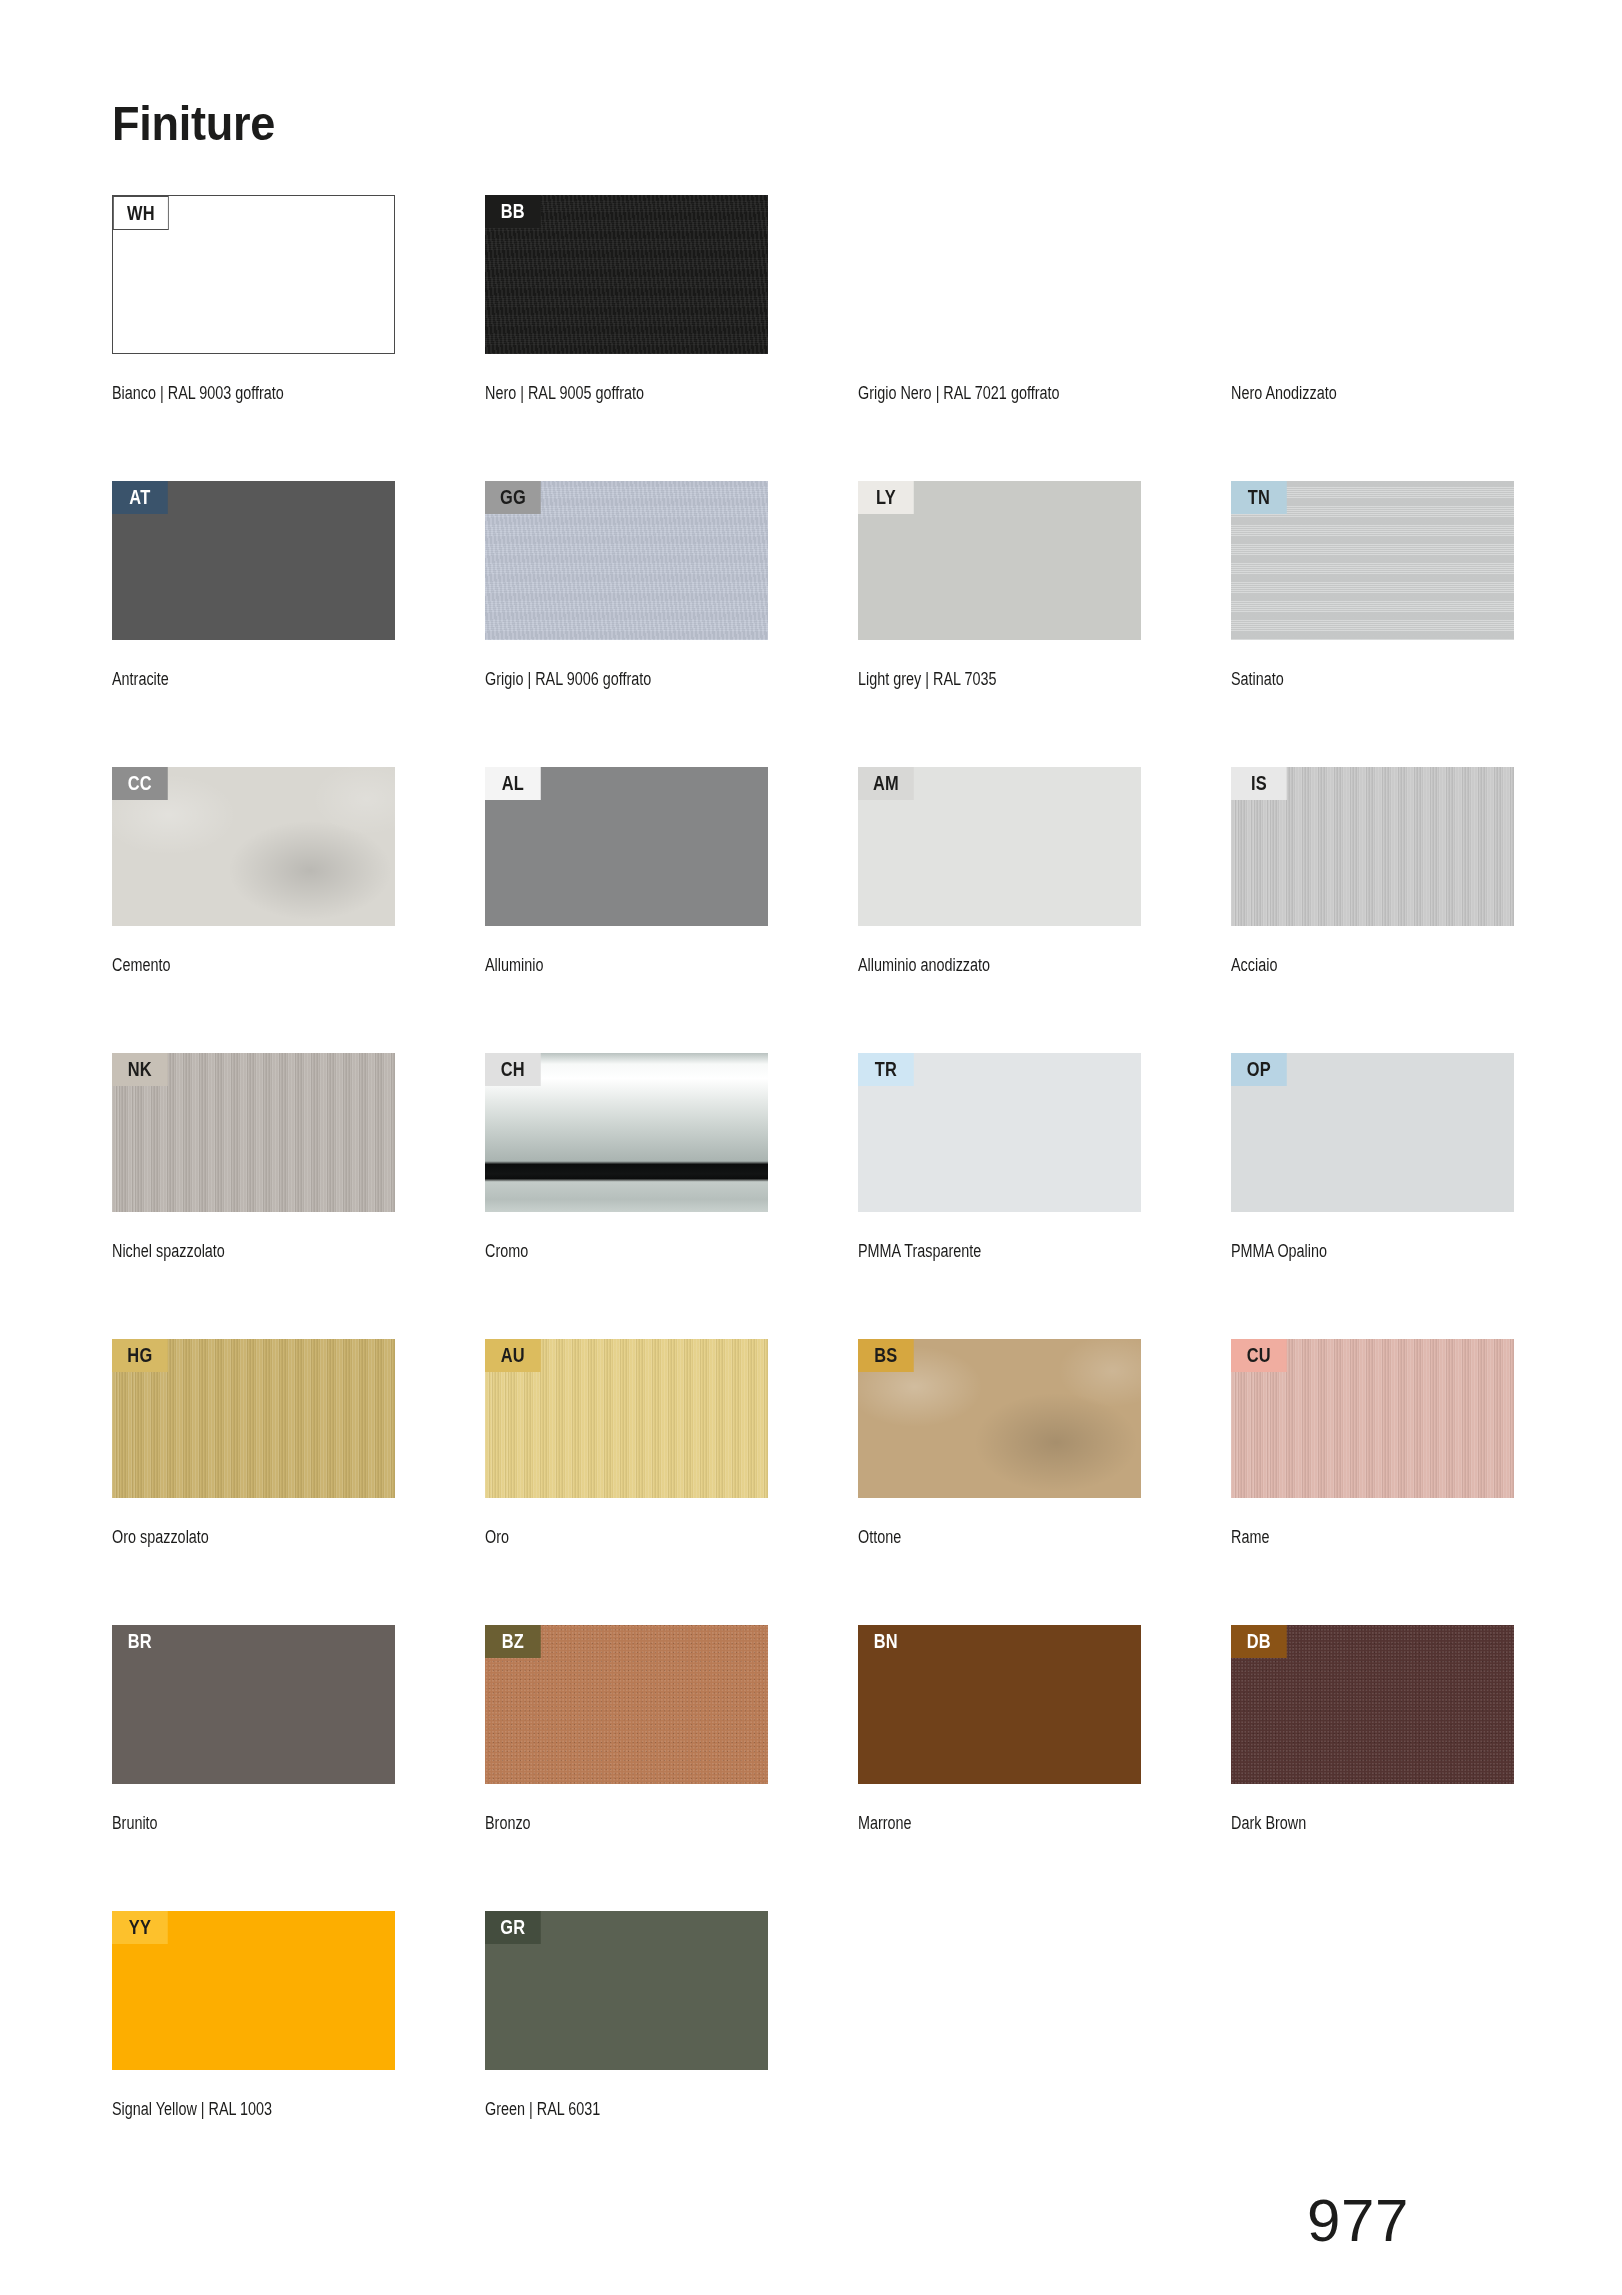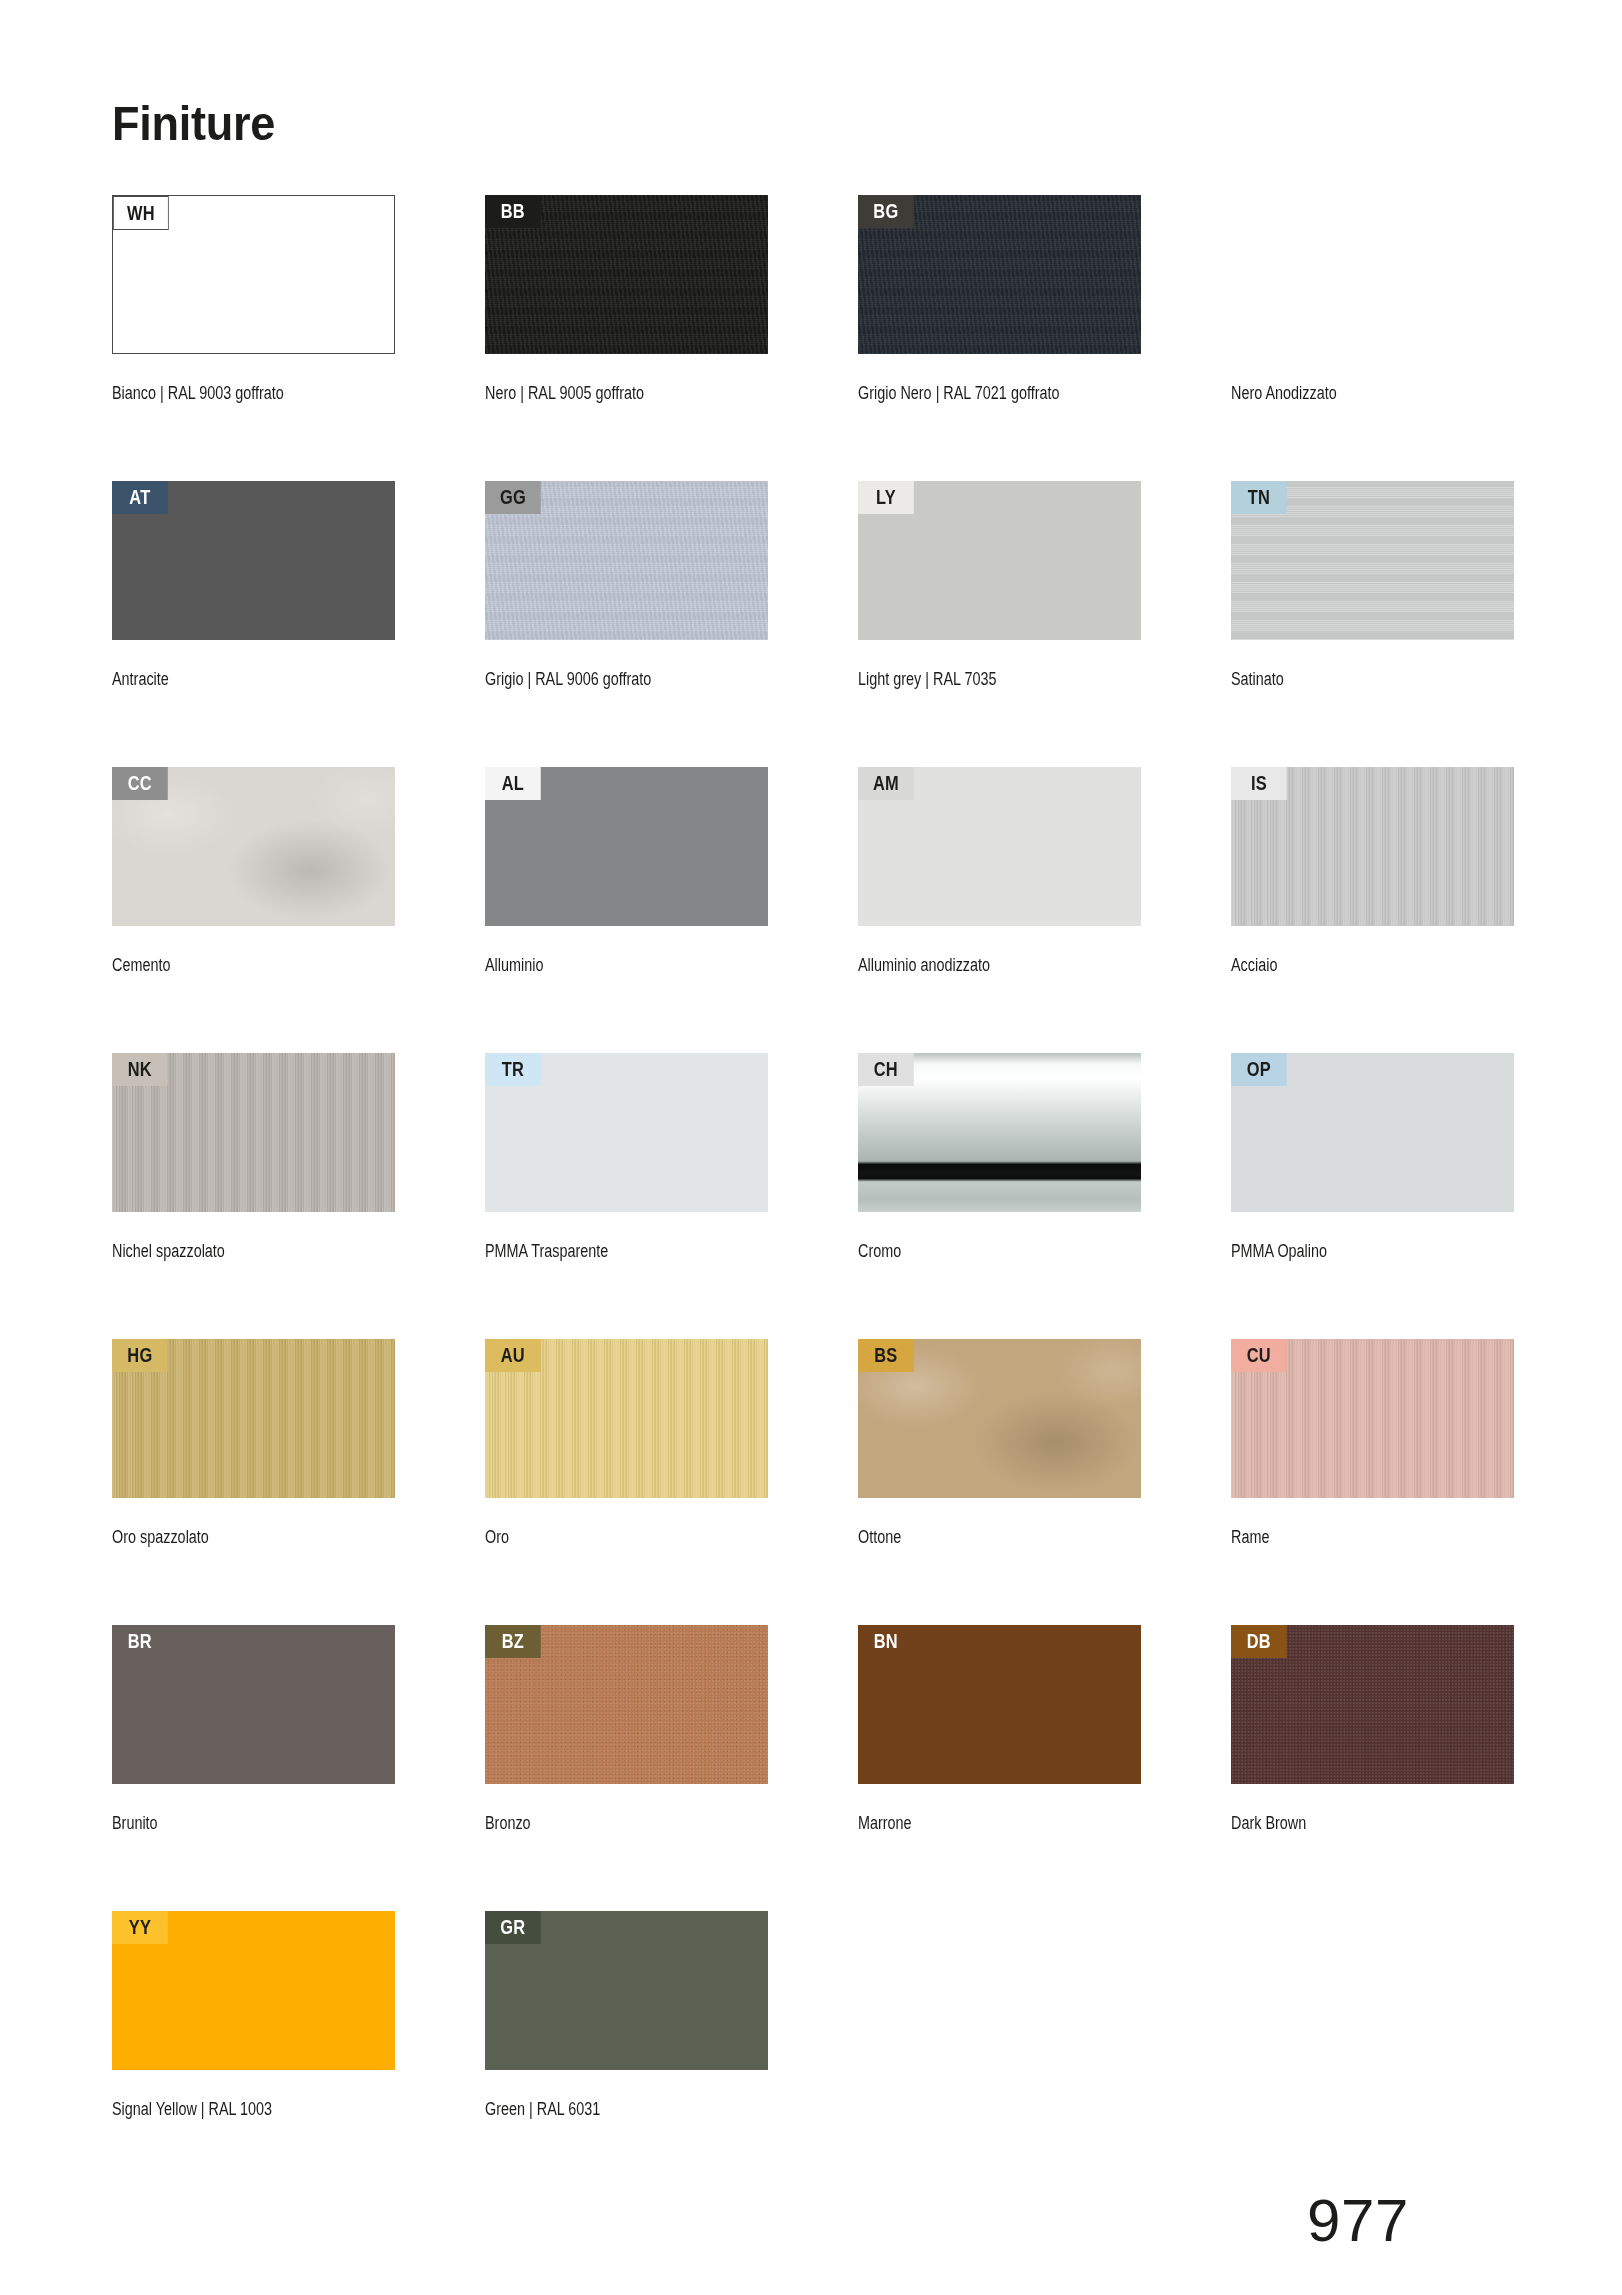--- a/index.html
+++ b/index.html
@@ -150,24 +150,20 @@
         <div class="caption">Bianco | RAL 9003 goffrato</div>
       </div>
       <div class="cell">
         <div class="swatch">
           <div class="tex t-noise" style="background: rgb(28, 28, 27);"></div>
           <div class="badge" style="background: rgb(28, 28, 27); color: rgb(255, 255, 255);">BB</div>
         </div>
         <div class="caption">Nero | RAL 9005 goffrato</div>
       </div>
       <div class="cell">
-        <div class="swatch">
-          <div class="tex t-noise" style="background: rgb(37, 43, 49);"></div>
-          <div class="badge" style="background: rgb(62, 60, 55); color: rgb(255, 255, 255);">BG</div>
-        </div>
         <div class="caption">Grigio Nero | RAL 7021 goffrato</div>
       </div>
       <div class="cell">
         <div class="caption">Nero Anodizzato</div>
       </div>
       <div class="cell">
         <div class="swatch">
           <div class="tex" style="background: rgb(88, 88, 88);"></div>
           <div class="badge" style="background: rgb(58, 83, 107); color: rgb(255, 255, 255);">AT</div>
         </div>
@@ -224,34 +220,34 @@
       </div>
       <div class="cell">
         <div class="swatch">
           <div class="tex t-brushv" style="background: rgb(185, 179, 173);"></div>
           <div class="badge" style="background: rgb(199, 192, 182); color: rgb(28, 28, 27);">NK</div>
         </div>
         <div class="caption">Nichel spazzolato</div>
       </div>
       <div class="cell">
         <div class="swatch">
+          <div class="tex" style="background: linear-gradient(rgb(185, 194, 192) 0%, rgb(247, 249, 248) 7%, rgb(255, 255, 255) 16%, rgb(230, 234, 232) 30%, rgb(207, 214, 211) 44%, rgb(185, 194, 191) 58%, rgb(170, 180, 177) 68%, rgb(11, 12, 12) 70%, rgb(18, 20, 20) 76%, rgb(12, 13, 13) 79%, rgb(196, 204, 201) 81%, rgb(182, 191, 188) 92%, rgb(201, 209, 206) 100%);"></div>
+          <div class="badge" style="background: rgb(224, 224, 224); color: rgb(28, 28, 27);">CH</div>
+        </div>
+        <div class="caption">Cromo</div>
+      </div>
+      <div class="cell">
+        <div class="swatch">
           <div class="tex" style="background: rgb(226, 229, 231);"></div>
           <div class="badge" style="background: rgb(207, 230, 244); color: rgb(28, 28, 27);">TR</div>
         </div>
         <div class="caption">PMMA Trasparente</div>
       </div>
       <div class="cell">
         <div class="swatch">
-          <div class="tex" style="background: linear-gradient(rgb(185, 194, 192) 0%, rgb(247, 249, 248) 7%, rgb(255, 255, 255) 16%, rgb(230, 234, 232) 30%, rgb(207, 214, 211) 44%, rgb(185, 194, 191) 58%, rgb(170, 180, 177) 68%, rgb(11, 12, 12) 70%, rgb(18, 20, 20) 76%, rgb(12, 13, 13) 79%, rgb(196, 204, 201) 81%, rgb(182, 191, 188) 92%, rgb(201, 209, 206) 100%);"></div>
-          <div class="badge" style="background: rgb(224, 224, 224); color: rgb(28, 28, 27);">CH</div>
-        </div>
-        <div class="caption">Cromo</div>
-      </div>
-      <div class="cell">
-        <div class="swatch">
           <div class="tex" style="background: rgb(217, 220, 221);"></div>
           <div class="badge" style="background: rgb(184, 212, 228); color: rgb(28, 28, 27);">OP</div>
         </div>
         <div class="caption">PMMA Opalino</div>
       </div>
       <div class="cell">
         <div class="swatch">
           <div class="tex t-brushv" style="background: rgb(200, 176, 106);"></div>
           <div class="badge" style="background: rgb(214, 185, 100); color: rgb(28, 28, 27);">HG</div>
         </div>

